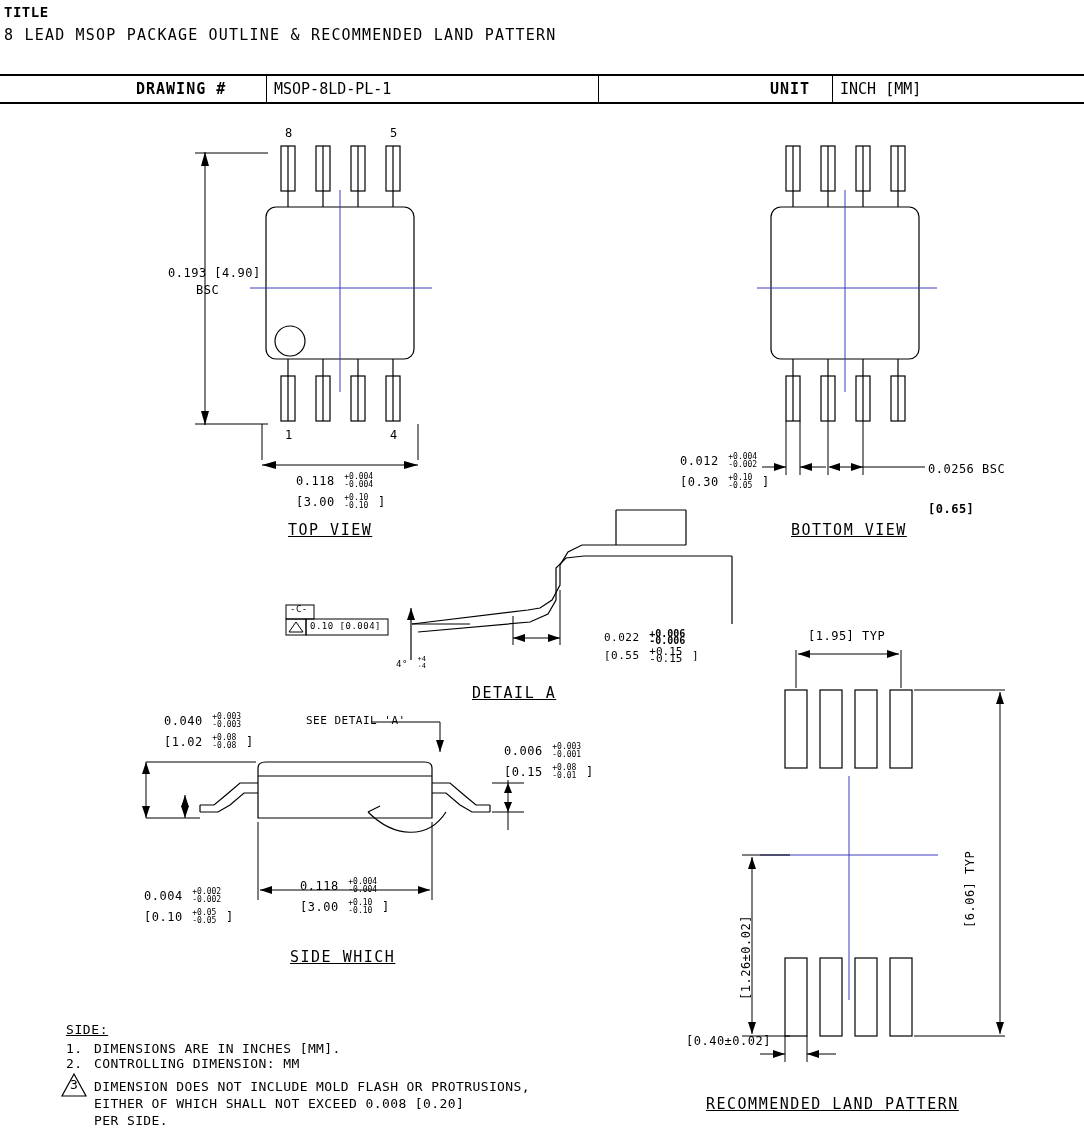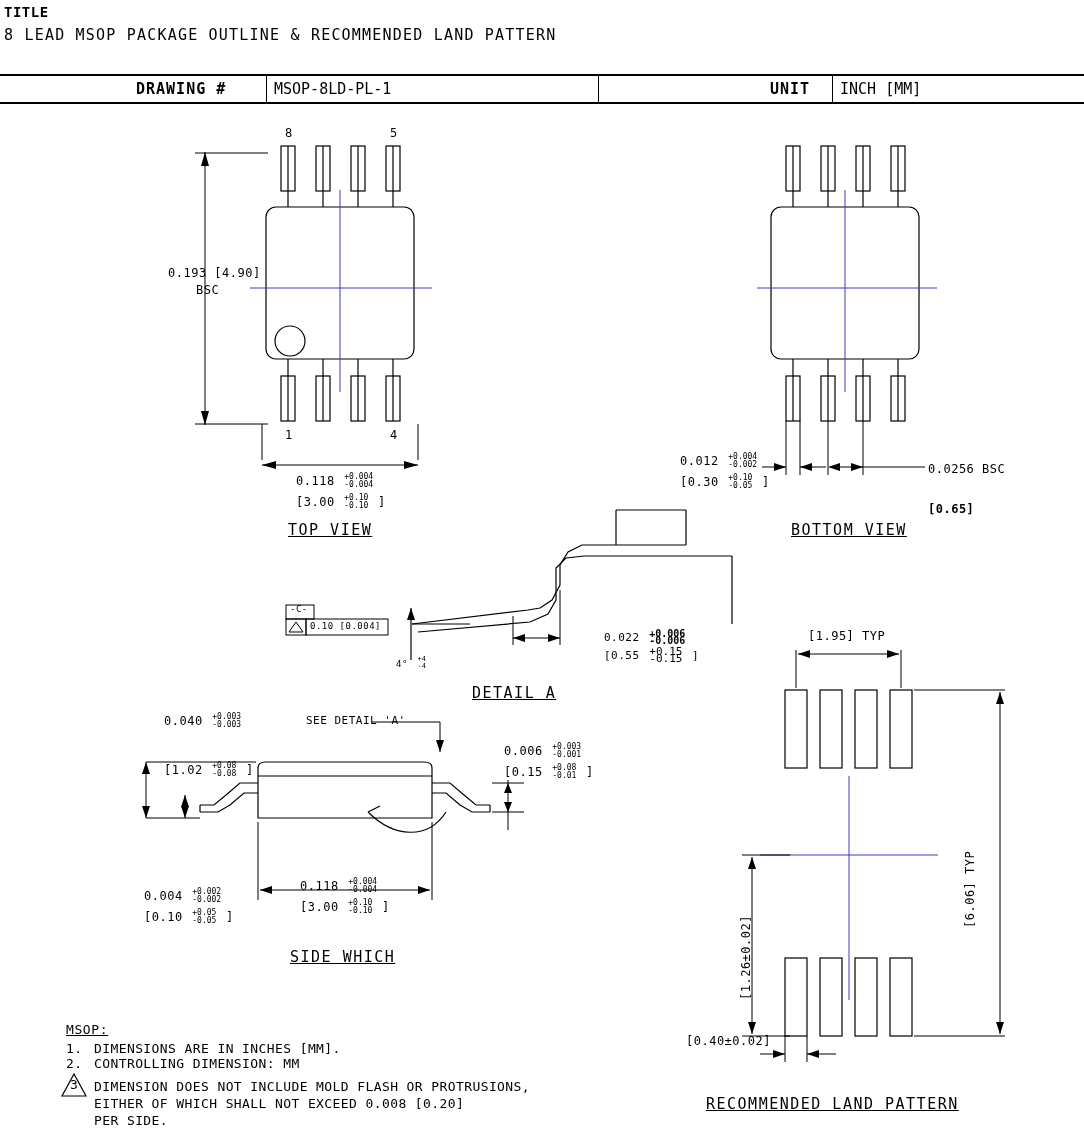--- a/index.html
+++ b/index.html
@@ -319,21 +319,21 @@
   <span class="frac" style="font-size:11px;line-height:7px;"><span>+0.15</span><span>-0.15</span></span>
   <span class="lbl sm">]</span>
 </div>
 <div class="abs view-title" style="left:472px;top:684px;">DETAIL A</div>
 
 <div class="abs lbl sm" style="left:306px;top:714px;">SEE DETAIL 'A'</div>
 <div class="abs" style="left:164px;top:710px;">
   <span class="lbl">0.040</span>
   <span class="frac"><span>+0.003</span><span>-0.003</span></span>
 </div>
-<div class="abs" style="left:164px;top:731px;margin-top:28px;">
+<div class="abs" style="left:164px;top:731px;">
   <span class="lbl">[1.02</span>
   <span class="frac"><span>+0.08</span><span>-0.08</span></span>
   <span class="lbl">]</span>
 </div>
 <div class="abs" style="left:504px;top:740px;">
   <span class="lbl">0.006</span>
   <span class="frac"><span>+0.003</span><span>-0.001</span></span>
 </div>
 <div class="abs" style="left:504px;top:761px;">
   <span class="lbl">[0.15</span>
@@ -359,21 +359,21 @@
   <span class="lbl">]</span>
 </div>
 <div class="abs view-title" style="left:290px;top:948px;">SIDE WHICH</div>
 
 <div class="abs lbl" style="left:808px;top:629px;">[1.95] TYP</div>
 <div class="abs lbl" style="left:963px;top:928px;transform:rotate(-90deg);transform-origin:left top;">[6.06] TYP</div>
 <div class="abs lbl" style="left:739px;top:1000px;transform:rotate(-90deg);transform-origin:left top;">[1.26±0.02]</div>
 <div class="abs lbl" style="left:686px;top:1034px;">[0.40±0.02]</div>
 <div class="abs view-title" style="left:706px;top:1095px;">RECOMMENDED LAND PATTERN</div>
 
-<div class="abs notes-t" style="left:66px;top:1022px;">MSOP:</div>
+<div class="abs notes-t" style="left:66px;top:1022px;">SIDE:</div>
 <div class="abs note" style="left:66px;top:1041px;">1.</div>
 <div class="abs note" style="left:94px;top:1041px;">DIMENSIONS ARE IN INCHES [MM].</div>
 <div class="abs note" style="left:66px;top:1056px;">2.</div>
 <div class="abs note" style="left:94px;top:1056px;">CONTROLLING DIMENSION: MM</div>
 <div class="abs note" style="left:70px;top:1077px;">3</div>
 <div class="abs note" style="left:94px;top:1079px;">DIMENSION DOES NOT INCLUDE MOLD FLASH OR PROTRUSIONS,</div>
 <div class="abs note" style="left:94px;top:1096px;">EITHER OF WHICH SHALL NOT EXCEED 0.008 [0.20]</div>
 <div class="abs note" style="left:94px;top:1113px;">PER SIDE.</div>
 
 </body></html>

